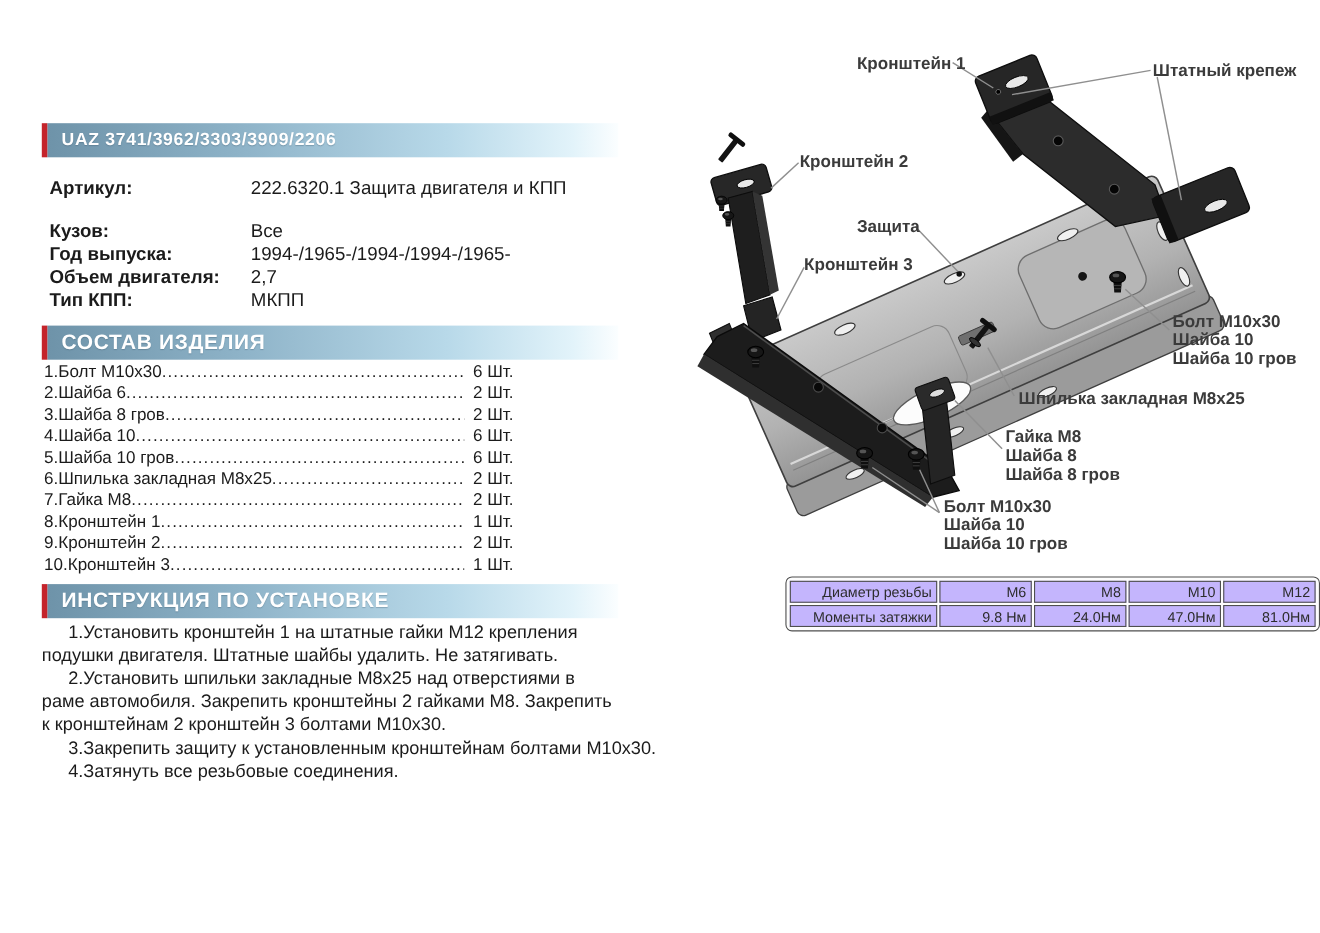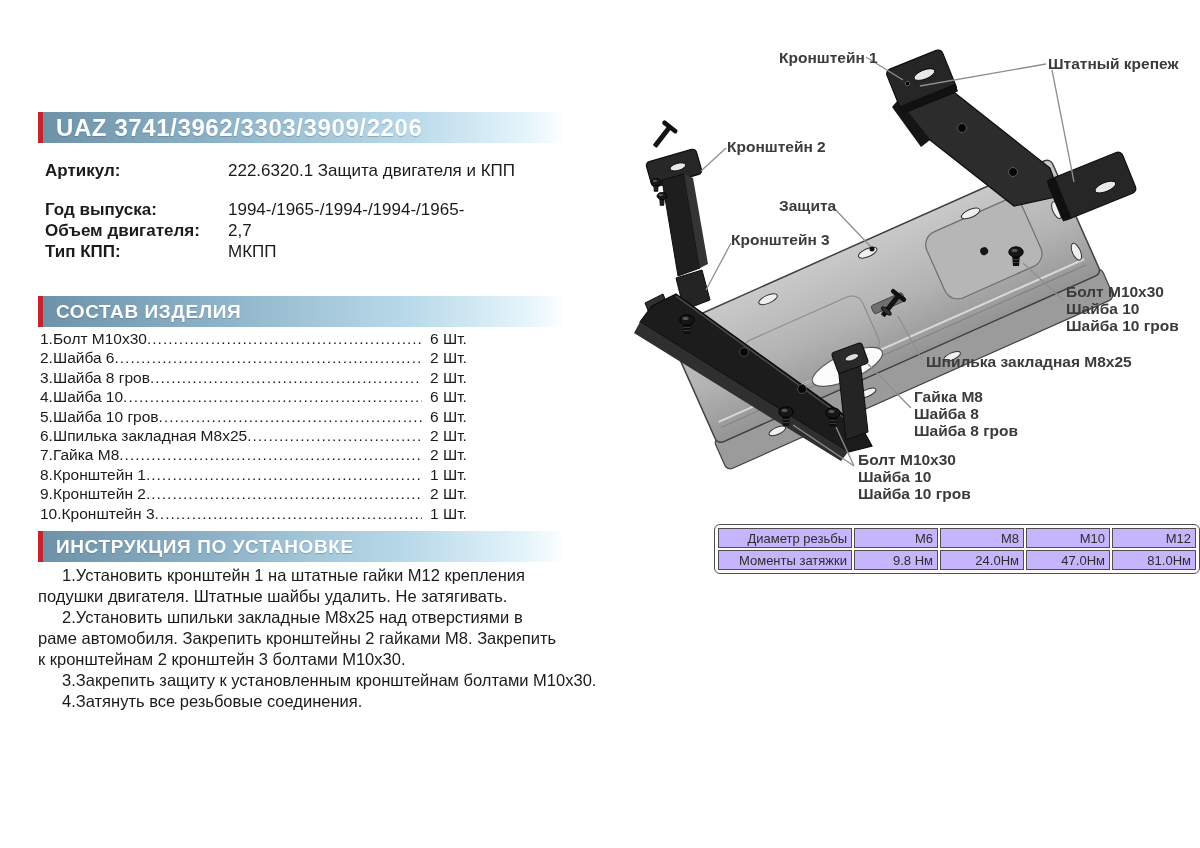--- a/index.html
+++ b/index.html
@@ -9,21 +9,21 @@
     overflow:hidden;
   }
   .banner{
     position:absolute;left:38px;width:524px;height:31px;box-sizing:border-box;
     display:flex;align-items:center;padding-left:13px;
     background:linear-gradient(90deg,#6e93a9 0%,#8fb4c9 35%,#b8d9e9 70%,#e2f3fa 92%,#fbfeff 100%);
     border-left:5px solid #c4242b;
     color:#ffffff;font-weight:bold;letter-spacing:0.6px;
     text-shadow:0 1px 1px rgba(60,90,110,.35);
   }
-  #banner-uaz{top:112px;font-size:24px;}
+  #banner-uaz{top:112px;font-size:16px;}
   #banner-parts{top:296px;font-size:19px;}
   #banner-instr{top:531px;font-size:19px;}
 
   .specs{position:absolute;left:45px;top:160px;font-size:17px;}
   .spec-row{display:flex;line-height:21px;}
   .spec-row.gap{margin-bottom:18px;align-items:center;}
   .spec-label{font-weight:bold;width:183px;flex:0 0 183px;}
   .spec-value{white-space:nowrap;}
 
   .parts-list{position:absolute;left:40px;top:329px;width:444px;font-size:15.5px;}
@@ -54,20 +54,24 @@
 <body>
 
 <div class="banner" id="banner-uaz">
   <span>UAZ 3741/3962/3303/3909/2206</span>
 </div>
 
 <div class="specs">
   <div class="spec-row gap">
     <span class="spec-label">Артикул:</span>
     <span class="spec-value">222.6320.1 Защита двигателя и КПП</span>
+  </div>
+  <div class="spec-row">
+    <span class="spec-label">Кузов:</span>
+    <span class="spec-value">Все</span>
   </div>
   <div class="spec-row">
     <span class="spec-label">Год выпуска:</span>
     <span class="spec-value">1994-/1965-/1994-/1994-/1965-</span>
   </div>
   <div class="spec-row">
     <span class="spec-label">Объем двигателя:</span>
     <span class="spec-value">2,7</span>
   </div>
   <div class="spec-row">

